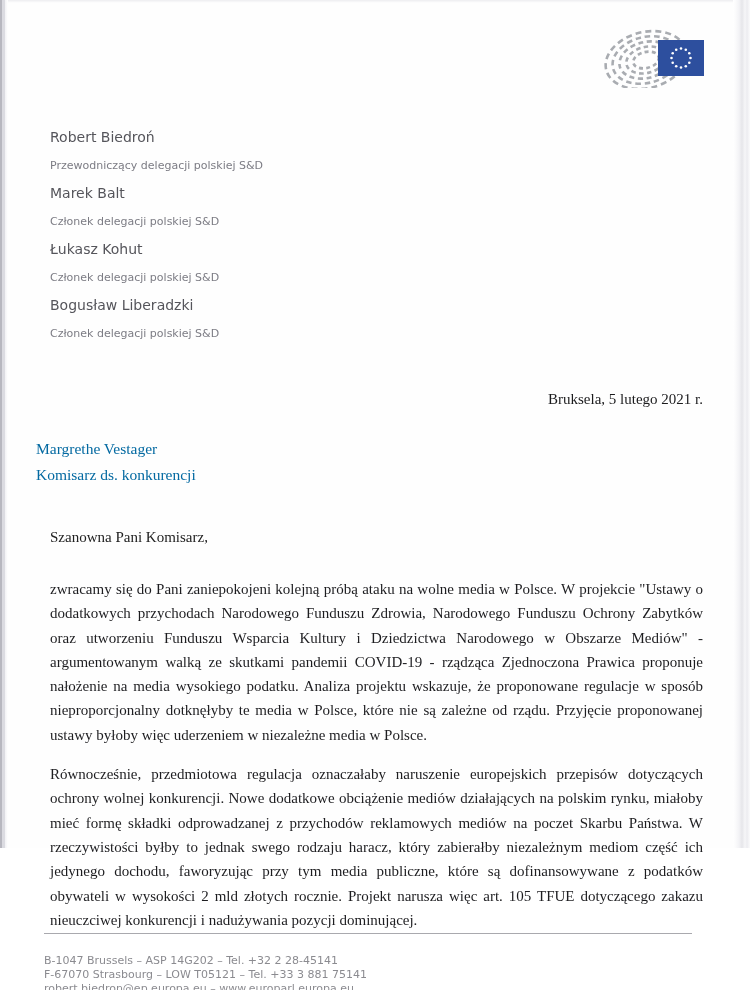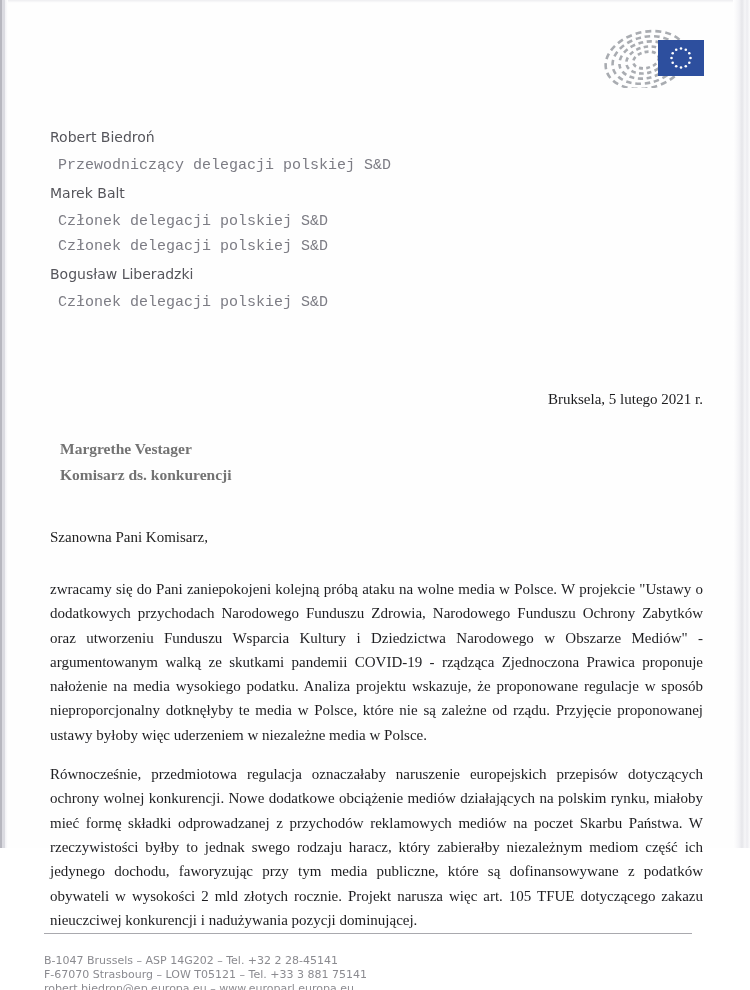--- a/index.html
+++ b/index.html
@@ -42,33 +42,32 @@
 
   .signatories {
     position: absolute; left: 50px; top: 128px; width: 420px;
     font-family: "DejaVu Sans", sans-serif;
   }
   .sig-name {
     font-size: 14px; line-height: 18px; color: #55555b;
     margin: 0 0 13px 0; font-weight: 400;
   }
   .sig-role {
-    font-size: 15px; line-height: 14px; color: #7c7c84;
-    margin: 0 0 11px 8px;
-    font-family: Liberation Mono, monospace;
+    font-size: 11px; line-height: 14px; color: #7c7c84;
+    margin: 0 0 11px 0;
   }
 
   .dateline {
     position: absolute; top: 391px; right: 47px;
     font-size: 15px; color: #1b1b1d;
   }
 
   .recipient {
-    position: absolute; left: 60px; top: 436px;
-    font-size: 15.5px; font-weight: bold; line-height: 26px; color: #737373;
+    position: absolute; left: 36px; top: 436px;
+    font-size: 15.5px; font-weight: normal; line-height: 26px; color: #0369a1;
   }
 
   .salutation {
     position: absolute; left: 50px; top: 529px;
     font-size: 15px; color: #222;
   }
 
   .letter-body {
     position: absolute; left: 50px; top: 577px; width: 653px;
   }
@@ -126,20 +125,21 @@
   <div class="signatories">
     <div>
       <p class="sig-name">Robert Biedroń</p>
       <p class="sig-role">Przewodniczący delegacji polskiej S&amp;D</p>
     </div>
     <div>
       <p class="sig-name">Marek Balt</p>
       <p class="sig-role">Członek delegacji polskiej S&amp;D</p>
     </div>
     <div>
+      <p class="sig-name">Łukasz Kohut</p>
       <p class="sig-role">Członek delegacji polskiej S&amp;D</p>
     </div>
     <div>
       <p class="sig-name">Bogusław Liberadzki</p>
       <p class="sig-role">Członek delegacji polskiej S&amp;D</p>
     </div>
   </div>
 
   <div class="dateline">Bruksela, 5 lutego 2021 r.</div>
 

